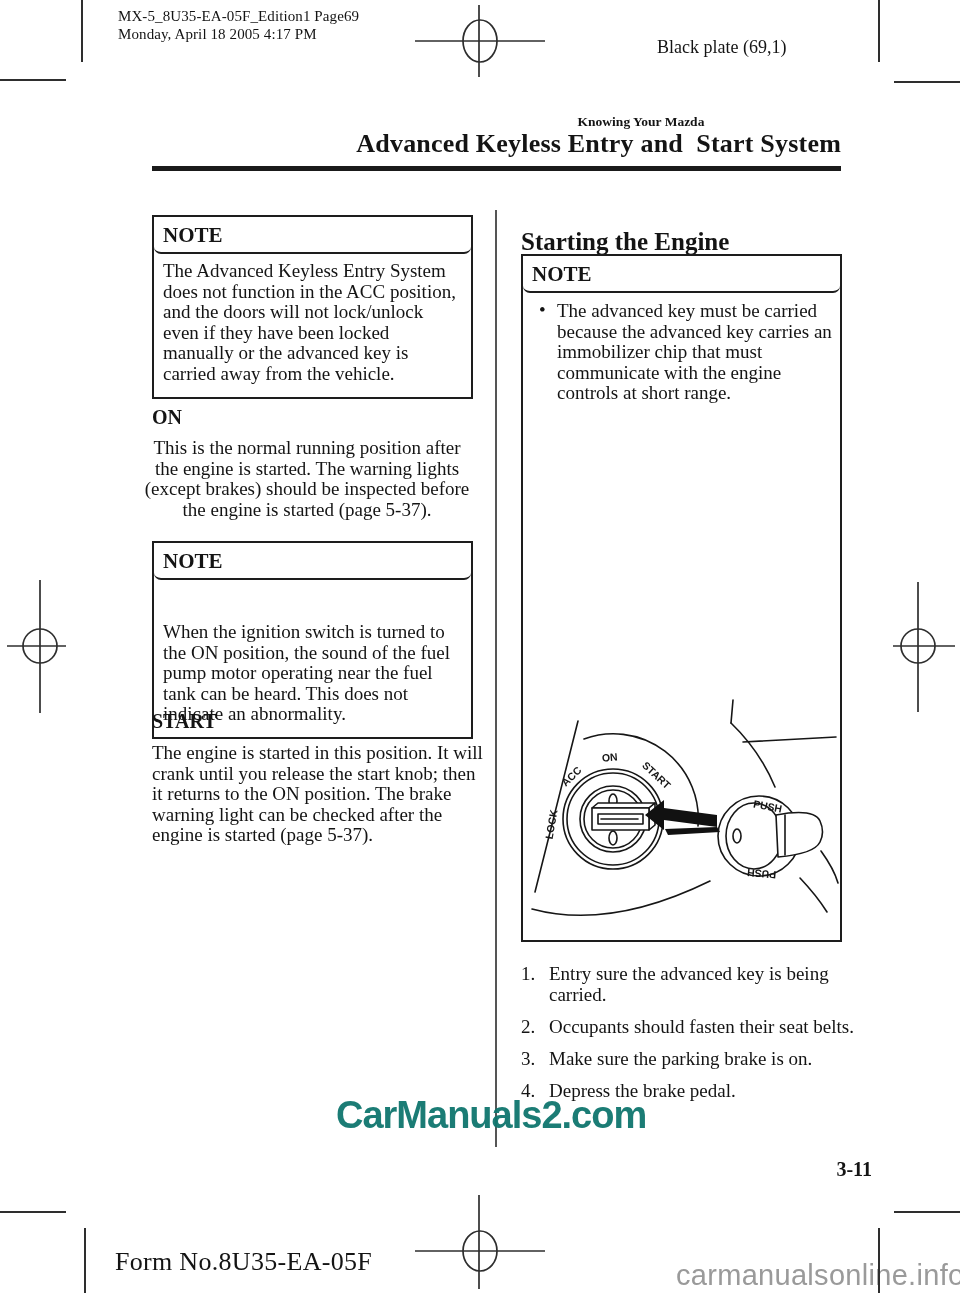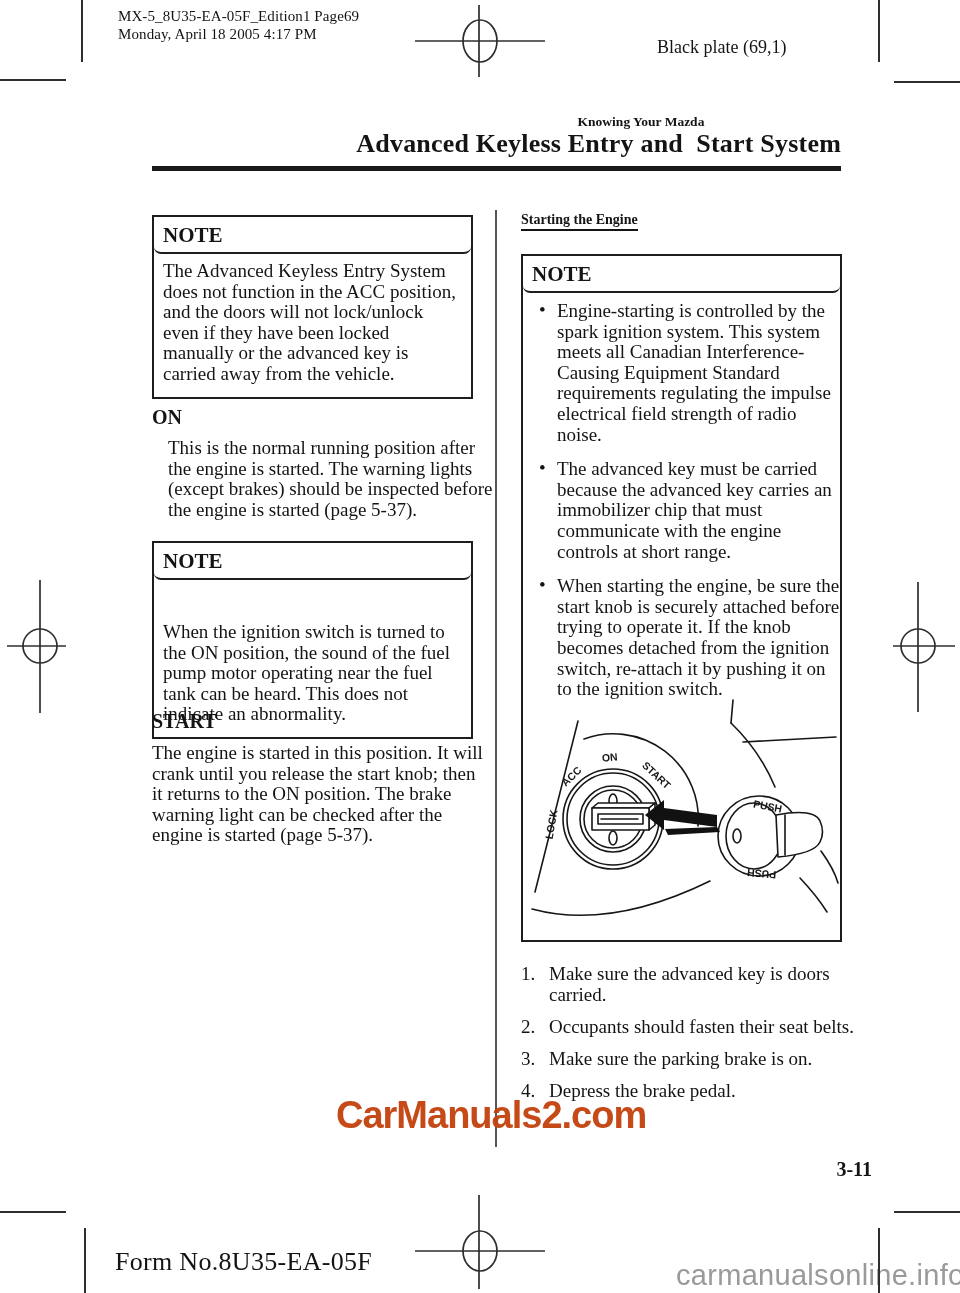--- a/index.html
+++ b/index.html
@@ -19,21 +19,21 @@
          white-space:pre;letter-spacing:.2px;}
   .titlerule{left:152px;top:166px;width:689px;height:5px;background:#1a1a1a;}
   .coldivider{left:495px;top:210px;width:2px;height:937px;background:#555;}
   
   .notebox{position:absolute;border:2px solid #1d1d1d;background:#fff;box-sizing:border-box;}
   .notebox .nlabel{font-size:21px;font-weight:bold;padding:6px 10px 4px 9px;
                    border-bottom:2px solid #1d1d1d;border-radius:7px;}
   .notebox .nbody{padding:7px 8px 0 9px;font-size:19px;line-height:20.6px;}
   .para{position:absolute;font-size:19px;line-height:20.6px;}
   .h2{position:absolute;font-size:20px;font-weight:bold;}
-  .sechead{left:521px;top:212px;font-size:14px;font-weight:bold;}
+  .sechead{left:521px;top:228px;font-size:25px;font-weight:bold;}
   .sechead span{display:inline-block;border-bottom:2.5px solid #141414;padding-bottom:1px;}
   
   .blist{padding:8px 4px 0 8px;}
   .bullet{position:relative;padding-left:26px;margin-bottom:14px;font-size:19px;line-height:20.6px;width:285px;}
   .bullet::before{content:"\2022";position:absolute;left:8px;top:-1px;font-size:19px;}
   
   .steps{left:521px;top:964px;width:334px;z-index:2;}
   .step{display:flex;margin-bottom:11.5px;font-size:19px;line-height:20.6px;}
   .step .n{width:28px;flex:none;}
   .step .t{flex:1;}
@@ -101,40 +101,38 @@
 <div class="abs title">Advanced Keyless Entry and  Start System</div>
 <div class="abs titlerule"></div>
 <div class="abs coldivider"></div>
 
 <div class="notebox" style="left:152px;top:215px;width:321px;min-height:175px;">
   <div class="nlabel">NOTE</div>
   <div class="nbody" style="padding-bottom:12px;">The Advanced Keyless Entry System does not function in the ACC position, and the doors will not lock/unlock even if they have been locked manually or the advanced key is carried away from the vehicle.</div>
 </div>
 
 <div class="h2" style="left:152px;top:406px;">ON</div>
-<div class="para" style="left:168px;top:438px;width:334px;">This is the normal running position after the engine is started. The warning lights (except brakes) should be inspected before the engine is started (page 5-37).</div>
+<div class="para" style="left:140px;top:438px;width:334px;text-align:center;">This is the normal running position after the engine is started. The warning lights (except brakes) should be inspected before the engine is started (page 5-37).</div>
 
 <div class="notebox" style="left:152px;top:541px;width:321px;min-height:155px;">
   <div class="nlabel">NOTE</div>
   <div class="nbody" style="padding-bottom:12px;margin-top:35px;">When the ignition switch is turned to the ON position, the sound of the fuel pump motor operating near the fuel tank can be heard. This does not indicate an abnormality.</div>
 </div>
 
 <div class="h2" style="left:152px;top:710px;">START</div>
 <div class="para" style="left:152px;top:743px;width:334px;">The engine is started in this position. It will crank until you release the start knob; then it returns to the ON position. The brake warning light can be checked after the engine is started (page 5-37).</div>
 
 <div class="abs sechead">
   <span>Starting the Engine</span>
 </div>
 
 <div class="notebox" style="left:521px;top:254px;width:321px;height:688px;">
   <div class="nlabel">NOTE</div>
   <div class="blist">
-    <div class="bullet">Engine-starting is controlled by the spark ignition system. This system meets all Canadian Interference-Causing Equipment Standard requirements regulating the impulse electrical field strength of radio noise.</div>
     <div class="bullet">The advanced key must be carried because the advanced key carries an immobilizer chip that must communicate with the engine controls at short range.</div>
-    <div class="bullet">When starting the engine, be sure the start knob is securely attached before trying to operate it. If the knob becomes detached from the ignition switch, re-attach it by pushing it on to the ignition switch.</div>
   </div>
 </div>
 
 <svg class="abs illus" viewBox="0 0 315 239">
 
   <path d="M54,22 L11,193"></path>
   <path d="M60,40 A85,85 0 0 1 174,127"></path>
   <path d="M8,210 Q86,231 186,182"></path>
   <path d="M209,1 L207,24"></path>
   <path d="M207,24 Q236,52 251,88"></path>
@@ -169,32 +167,32 @@
   <ellipse class="wfill" cx="213" cy="137" rx="4" ry="7"></ellipse>
   <path class="wfill" d="M252,116 Q290,109 296,122 Q301,133 296,143 Q290,155 254,158 Z"></path>
   <line x1="261" y1="116" x2="261" y2="156"></line>
   <text transform="translate(243,111) rotate(11)">PUSH</text>
   <text transform="translate(238,171) rotate(185)">PUSH</text>
 </svg>
 
 <div class="abs steps">
   <div class="step">
     <span class="n">1.</span>
-    <span class="t">Make sure the advanced key is doors carried.</span>
+    <span class="t">Entry sure the advanced key is being carried.</span>
   </div>
   <div class="step">
     <span class="n">2.</span>
     <span class="t">Occupants should fasten their seat belts.</span>
   </div>
   <div class="step">
     <span class="n">3.</span>
     <span class="t">Make sure the parking brake is on.</span>
   </div>
   <div class="step">
     <span class="n">4.</span>
     <span class="t">Depress the brake pedal.</span>
   </div>
 </div>
 
-<div class="abs watermark" style="color: #c2410c;">CarManuals2.com</div>
+<div class="abs watermark" style="color: #0f766e;">CarManuals2.com</div>
 <div class="abs pagenum">3-11</div>
 <div class="abs formno">Form No.8U35-EA-05F</div>
 <div class="abs site" style="color: rgb(154, 154, 154);">carmanualsonline.info</div>
 
 </body></html>

